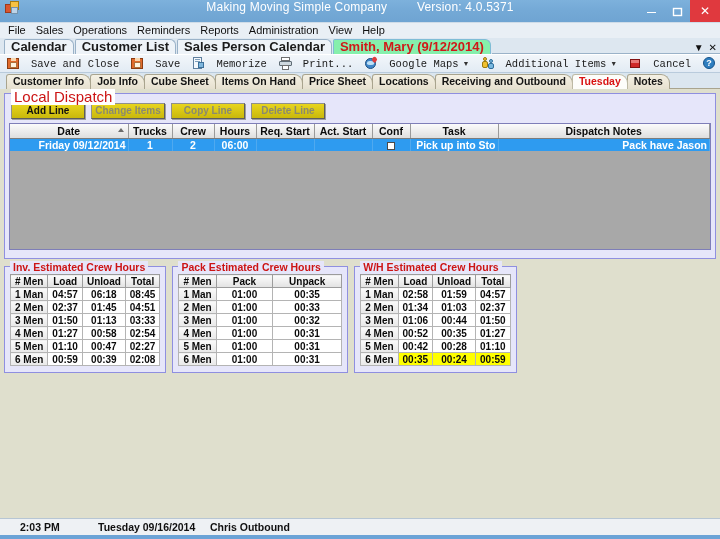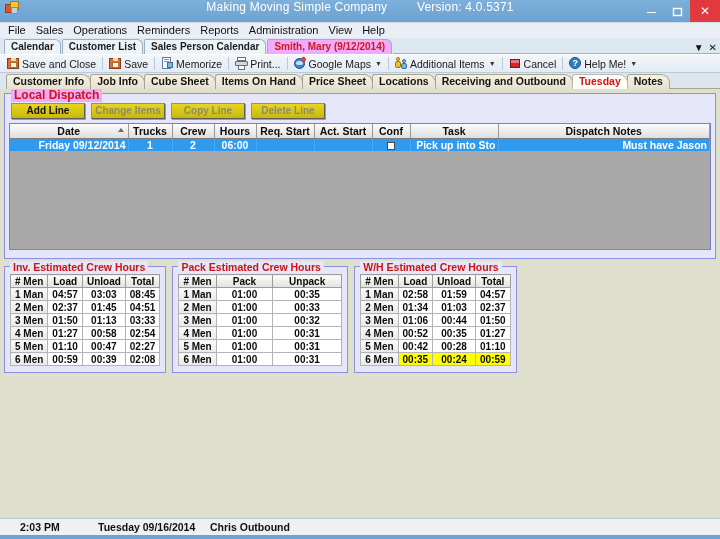--- a/index.html
+++ b/index.html
@@ -102,32 +102,32 @@
     position: relative;
     display: flex;
     align-items: flex-end;
     padding-left: 4px;
     flex: 0 0 auto;
   }
   .doctab {
     height: 15px;
     line-height: 14px;
     padding: 0 6px;
-    font-size: 10px;
+    font-size: 13px;
     font-weight: bold;
     color: #1b1b1b;
     background: #eef3f8;
     border: 1px solid #9ab2c8;
     border-bottom: none;
     border-radius: 2px 6px 0 0;
     margin-right: 1px;
     white-space: nowrap;
   }
   .doctab.active {
-    background: #f0abfc;
+    background: #86efac;
     color: #d01818;
     border-color: #7fbcd6;
     text-align: right;
   }
   .doctabs .tabstrip-rest {
     flex: 1 1 auto;
     height: 15px;
     border-bottom: 1px solid #9ab2c8;
   }
   .doctabs .tabtools {
@@ -151,21 +151,21 @@
   }
   .tb-item {
     display: flex;
     align-items: center;
     height: 17px;
     padding: 0 3px;
     white-space: nowrap;
     font-size: 10.5px;
     color: #1a1a1a;
   }
-  .tb-item .lbl { margin-left: 2px; }
+  .tb-item .lbl { margin-left: 11px; font-family: Liberation Mono, monospace; }
   .tb-item .caret {
     margin-left: 4px;
     font-size: 7px;
     color: #333;
   }
   .tb-sep {
     width: 1px; height: 13px;
     background: #b9c9d8;
     margin: 0 3px;
   }
@@ -245,25 +245,25 @@
   
   .group {
     border: 1px solid #8f8fe0;
     background: #e6e6fa;
     position: relative;
     padding: 4px;
   }
   .group > .legend {
     position: absolute;
     top: -6px; left: 6px;
-    background: #f0abfc;
+    background: #ffffff;
     padding: 0 3px;
     color: #cc1414;
-    font-size: 12px;
-    font-weight: bold;
+    font-size: 15px;
+    font-weight: normal;
     white-space: nowrap;
   }
 
   #dispatch-group { height: 166px; }
 
   .btnrow { display: flex; gap: 6px; padding: 5px 2px 4px 2px; }
   .ybtn {
     width: 74px; height: 16px;
     background: linear-gradient(180deg,#e8d51e 0%,#c9b80b 100%);
     border: 1px solid #8f8f8f;
@@ -584,21 +584,21 @@
             <tbody>
               <tr>
                 <td class="l">Friday  09/12/2014</td>
                 <td class="c">1</td>
                 <td class="c">2</td>
                 <td class="c">06:00</td>
                 <td class="c"></td>
                 <td class="c"></td>
                 <td class="c"><span class="chk"></span></td>
                 <td class="l">Pick up into Sto</td>
-                <td class="l">Must have Jason</td>
+                <td class="l">Pack have Jason</td>
               </tr>
             </tbody>
           </table>
         </div>
       </div>
 
       <div class="crewrow">
 
         <div class="crewgroup">
           <div class="legend">Inv. Estimated Crew Hours</div>
@@ -608,21 +608,21 @@
               <th># Men</th>
               <th>Load</th>
               <th>Unload</th>
               <th>Total</th>
             </tr>
               </thead>
             <tbody>
               <tr>
                   <td class="hdrcol">1 Man</td>
                   <td>04:57</td>
-                  <td>03:03</td>
+                  <td>06:18</td>
                   <td>08:45</td>
                 </tr>
               <tr>
                   <td class="hdrcol">2 Men</td>
                   <td>02:37</td>
                   <td>01:45</td>
                   <td>04:51</td>
                 </tr>
               <tr>
                   <td class="hdrcol">3 Men</td>

